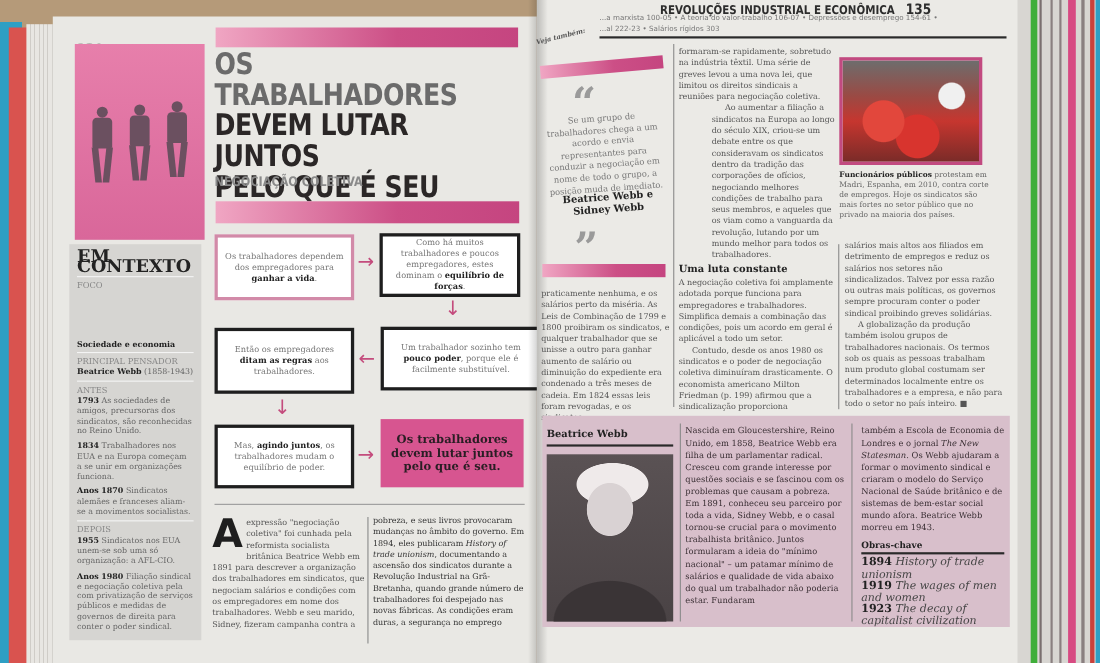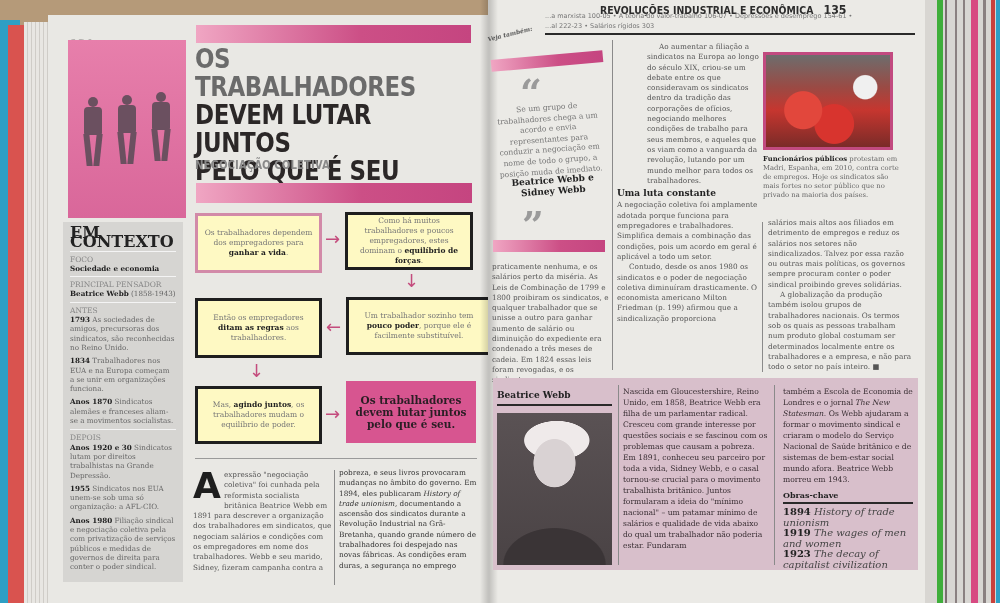--- a/index.html
+++ b/index.html
@@ -38,26 +38,26 @@
   .title {
     position:absolute; left:195px; top:45px; width:280px;
     font-family:"DejaVu Sans", sans-serif; font-weight:bold; font-size:27px; line-height:28px;
     letter-spacing:-0.5px; color:#2b2727; transform:scaleX(0.85); transform-origin:left top;
   }
   .subtitle { position:absolute; left:195px; top:158px; font-family:"DejaVu Sans", sans-serif; font-weight:bold; font-size:12px; color:#8a8a8a; transform:scaleX(0.85); transform-origin:left; }
 
   .context { position:absolute; left:63px; top:222px; width:120px; height:360px; background:#d6d5d2; padding:6px 7px; font-size:7.2px; line-height:9.3px; color:#666; }
   .context h3 { font-size:16px; font-weight:bold; color:#222; margin-bottom:4px; }
   .context .lbl { color:#888; font-size:7.5px; }
-  .context .val { color:#222; font-weight:bold; }
+  .context .val { color:#222; font-weight:bold;margin-top:44px; }
   .context .sep { border-top:1px solid #f4f4f4; margin:3px 0; }
   .context .year { color:#222; font-weight:bold; }
   .context p { margin-bottom:4px; }
 
-  .flow-box { position:absolute; border:3px solid #1e1e1e; background:#fef9c3; font-size:7.5px; line-height:10px; color:#777; text-align:center; padding:6px 4px; display:flex; align-items:center; justify-content:center; }
+  .flow-box { position:absolute; border:3px solid #1e1e1e; background:#ffffff; font-size:7.5px; line-height:10px; color:#777; text-align:center; padding:6px 4px; display:flex; align-items:center; justify-content:center; }
   .flow-box.pinkb { border-color:#d28aa8; }
   .flow-box b { color:#222; }
   .flow-box.final { background:#d75590; border:none; color:#2a1e24; font-weight:bold; font-size:10.5px; line-height:12px; }
   .arrow { position:absolute; color:#c44c7d; font-size:18px; font-family:"DejaVu Sans", sans-serif; line-height:18px; }
   .hr { position:absolute; height:1px; background:#9a9a9a; }
 
   .col { position:absolute; font-size:7.3px; line-height:10.3px; color:#555; }
   .col.dark { color:#333; }
   .dropcap { float:left; font-family:"DejaVu Sans", sans-serif; font-weight:bold; font-size:36px; line-height:30px; color:#1e1e1e; margin:1px 3px 0 0; }
   .vline { position:absolute; width:1px; background:#8a8a8a; }
@@ -144,21 +144,20 @@
   <div class="sep"></div>
   <div class="lbl">PRINCIPAL PENSADOR</div>
   <div><span class="val">Beatrice Webb</span> <span>(1858-1943)</span></div>
   <div class="sep"></div>
   <div class="lbl">ANTES</div>
   <p><span class="year">1793</span> <span>As sociedades de amigos, precursoras dos sindicatos, são reconhecidas no Reino Unido.</span></p>
   <p><span class="year">1834</span> <span>Trabalhadores nos EUA e na Europa começam a se unir em organizações funciona.</span></p>
   <p><span class="year">Anos 1870</span> <span>Sindicatos alemães e franceses aliam-se a movimentos socialistas.</span></p>
   <div class="sep"></div>
   <div class="lbl">DEPOIS</div>
-  <p><span class="year">Anos 1920 e 30</span> <span>Sindicatos lutam por direitos trabalhistas na Grande Depressão.</span></p>
   <p><span class="year">1955</span> <span>Sindicatos nos EUA unem-se sob uma só organização: a AFL-CIO.</span></p>
   <p><span class="year">Anos 1980</span> <span>Filiação sindical e negociação coletiva pela com privatização de serviços públicos e medidas de governos de direita para conter o poder sindical.</span></p>
 </div>
 
 <div class="flow-box pinkb" style="left:195px;top:213px;width:127px;height:60px;">
   <div><span>Os trabalhadores dependem dos empregadores para </span><b>ganhar a vida</b><span>.</span></div>
 </div>
 <div class="arrow" style="left:325px;top:230px;">→</div>
 <div class="flow-box" style="left:345px;top:212px;width:128px;height:58px;">
   <div><span>Como há muitos trabalhadores e poucos empregadores, estes dominam o </span><b>equilíbrio de forças</b><span>.</span></div>
@@ -207,20 +206,21 @@
 <div class="quote-mark" style="left:520px;top:78px;">“</div>
 <div class="quote-text">Se um grupo de trabalhadores chega a um acordo e envia representantes para conduzir a negociação em nome de todo o grupo, a posição muda de imediato.</div>
 <div class="quote-author">Beatrice Webb e Sidney Webb</div>
 <div class="quote-mark" style="left:522px;top:210px;">”</div>
 <div class="pink-bar" style="left:493px;top:240px;width:112px;height:12px;"></div>
 
 <div class="col" style="left:492px;top:262px;width:118px;">praticamente nenhuma, e os salários perto da miséria. As Leis de Combinação de 1799 e 1800 proibiram os sindicatos, e qualquer trabalhador que se unisse a outro para ganhar aumento de salário ou diminuição do expediente era condenado a três meses de cadeia. Em 1824 essas leis foram revogadas, e os sindicatos</div>
 <div class="vline" style="left:612px;top:40px;height:330px;"></div>
 
 <div class="col" style="left:617px;top:42px;width:142px;">
+  <div>formaram-se rapidamente, sobretudo na indústria têxtil. Uma série de greves levou a uma nova lei, que limitou os direitos sindicais a reuniões para negociação coletiva.</div>
   <div style="text-indent:12px;margin-left:30px;">Ao aumentar a filiação a sindicatos na Europa ao longo do século XIX, criou-se um debate entre os que consideravam os sindicatos dentro da tradição das corporações de ofícios, negociando melhores condições de trabalho para seus membros, e aqueles que os viam como a vanguarda da revolução, lutando por um mundo melhor para todos os trabalhadores.</div>
   <span class="subhead">Uma luta constante</span>
   <div>A negociação coletiva foi amplamente adotada porque funciona para empregadores e trabalhadores. Simplifica demais a combinação das condições, pois um acordo em geral é aplicável a todo um setor.</div>
   <div style="text-indent:12px;">Contudo, desde os anos 1980 os sindicatos e o poder de negociação coletiva diminuíram drasticamente. O economista americano Milton Friedman (p. 199) afirmou que a sindicalização proporciona</div>
 </div>
 <div class="vline" style="left:762px;top:222px;height:150px;"></div>
 
 <div class="photo"></div>
 <div class="caption"><b>Funcionários públicos</b><span> protestam em Madri, Espanha, em 2010, contra corte de empregos. Hoje os sindicatos são mais fortes no setor público que no privado na maioria dos países.</span></div>
 

